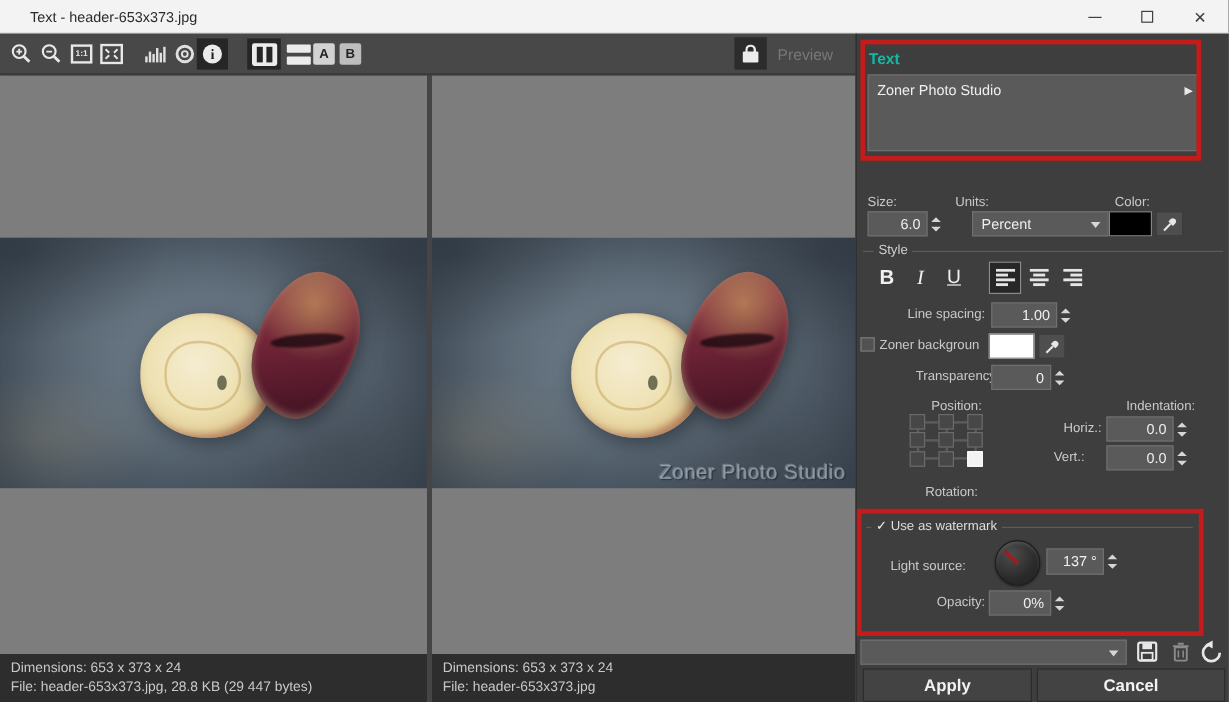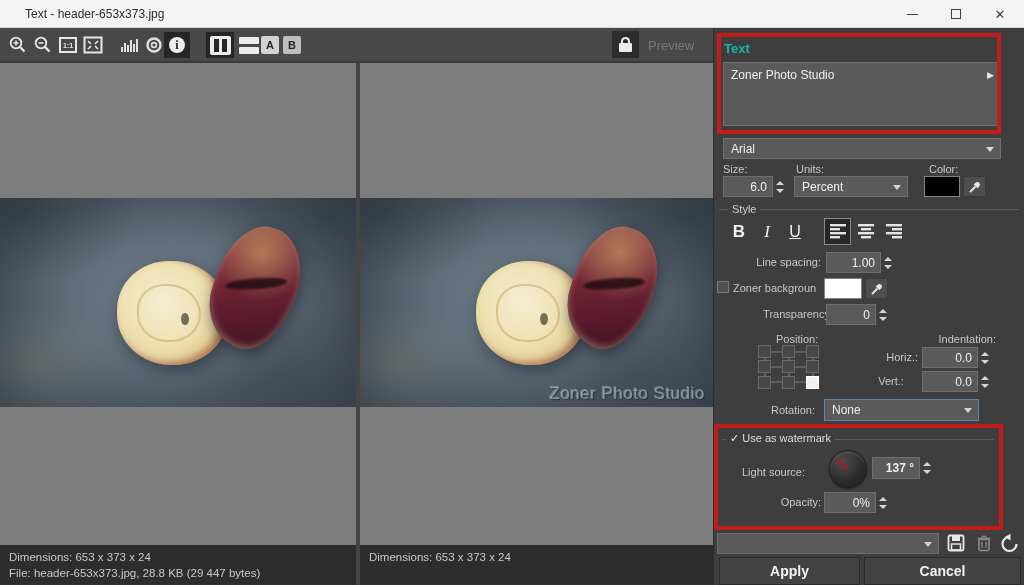--- a/index.html
+++ b/index.html
@@ -219,52 +219,49 @@
         <div class="apple-core"></div>
         <div class="apple-seed"></div>
       </div>
       <div class="apple-red">
         <div class="apple-crease"></div>
       </div>
       <span class="watermark">Zoner Photo Studio</span>
     </div>
     <div class="statusbar">
       <div>Dimensions: 653 x 373 x 24</div>
+      <div>File: header-653x373.jpg</div>
     </div>
   </div>
 
   <div class="sidebar">
 
     <div class="redbox" style="left: 3px; top: 5px; width: 284px; height: 101px; border-color: rgb(196, 27, 27);"></div>
 
     <span class="abs hdr" style="left:10px;top:13px;">Text</span>
 
     <div class="txtarea" style="left:9px;top:34px;width:276px;height:64px;">
       <span>Zoner Photo Studio</span>
       <span class="flyout">▶</span>
     </div>
 
-    <div class="dd" style="left:9px;top:110px;width:278px;height:21px;">
-      <span>Arial</span>
-        <span class="caret"></span>
-    </div>
 
     <span class="abs lbl" style="left:9px;top:135px;">Size:</span>
     <span class="abs lbl" style="left:82px;top:135px;">Units:</span>
     <span class="abs lbl" style="left:215px;top:135px;">Color:</span>
 
     <div class="spinval" style="left:9px;top:148px;width:50px;height:21px;">
         <span>6.0</span>
       </div>
     <div class="spinarrows" style="left:61px;top:148px;height:21px;">
         <i class="up"></i>
         <i class="dn"></i>
       </div>
 
-    <div class="dd" style="left:80px;top:148px;width:114px;height:21px;">
+    <div class="dd" style="left:96px;top:148px;width:114px;height:21px;">
       <span>Percent</span>
         <span class="caret"></span>
     </div>
 
     <div class="swatch" style="left: 210px; top: 148px; width: 36px; height: 21px; background: rgb(0, 0, 0);"></div>
     <div class="toolbtn" style="left:249px;top:148px;width:23px;height:21px;">
       <svg width="14" height="14" viewBox="0 0 14 14">
           <path d="M2 12 L7.5 6.5" stroke="#e6e6e6" stroke-width="1.8" fill="none"></path>
           <path d="M7.5 2.8 a1.9 1.9 0 0 1 3.7 3.7 l-1.8 1.8 -3.7 -3.7 z" fill="#e6e6e6"></path>
         </svg>
@@ -367,35 +364,31 @@
     <div class="abs lbl" style="left:150px;top:347px;width:54px;text-align:center;">Vert.:</div>
     <div class="spinval" style="left:208px;top:343px;width:56px;height:21px;">
         <span>0.0</span>
       </div>
     <div class="spinarrows" style="left:266px;top:343px;height:21px;">
         <i class="up"></i>
         <i class="dn"></i>
       </div>
 
     <span class="abs lbl" style="left:57px;top:376px;">Rotation:</span>
-    <div class="dd" style="left:110px;top:371px;width:155px;height:22px;border-color:#5d86ad;">
-      <span>None</span>
-        <span class="caret"></span>
-    </div>
 
     <div class="redbox" style="left: 0px; top: 396px; width: 289px; height: 106px; border-color: rgb(196, 27, 27);"></div>
 
     <div class="groupline" style="left:8px;top:411px;width:272px;"></div>
     <div class="grouplbl" style="left:12px;top:404px;"><span style="color:#f0f0f0;">✓ </span><span style="color:#dedede;">Use as watermark</span></div>
 
     <div class="abs lbl" style="left:9px;top:438px;width:101px;text-align:center;">Light source:</div>
     <div class="dial">
         <span class="needle"></span>
       </div>
-    <div class="spinval" style="left:158px;top:429px;width:48px;height:22px;font-weight:bold;">
+    <div class="spinval" style="left:158px;top:429px;width:48px;height:22px;">
         <span>137 °</span>
       </div>
     <div class="spinarrows" style="left:208px;top:429px;height:22px;">
         <i class="up"></i>
         <i class="dn"></i>
       </div>
 
     <div class="abs lbl" style="left:27px;top:468px;width:80px;text-align:right;">Opacity:</div>
     <div class="spinval" style="left:110px;top:464px;width:52px;height:21px;">
         <span>0%</span>

